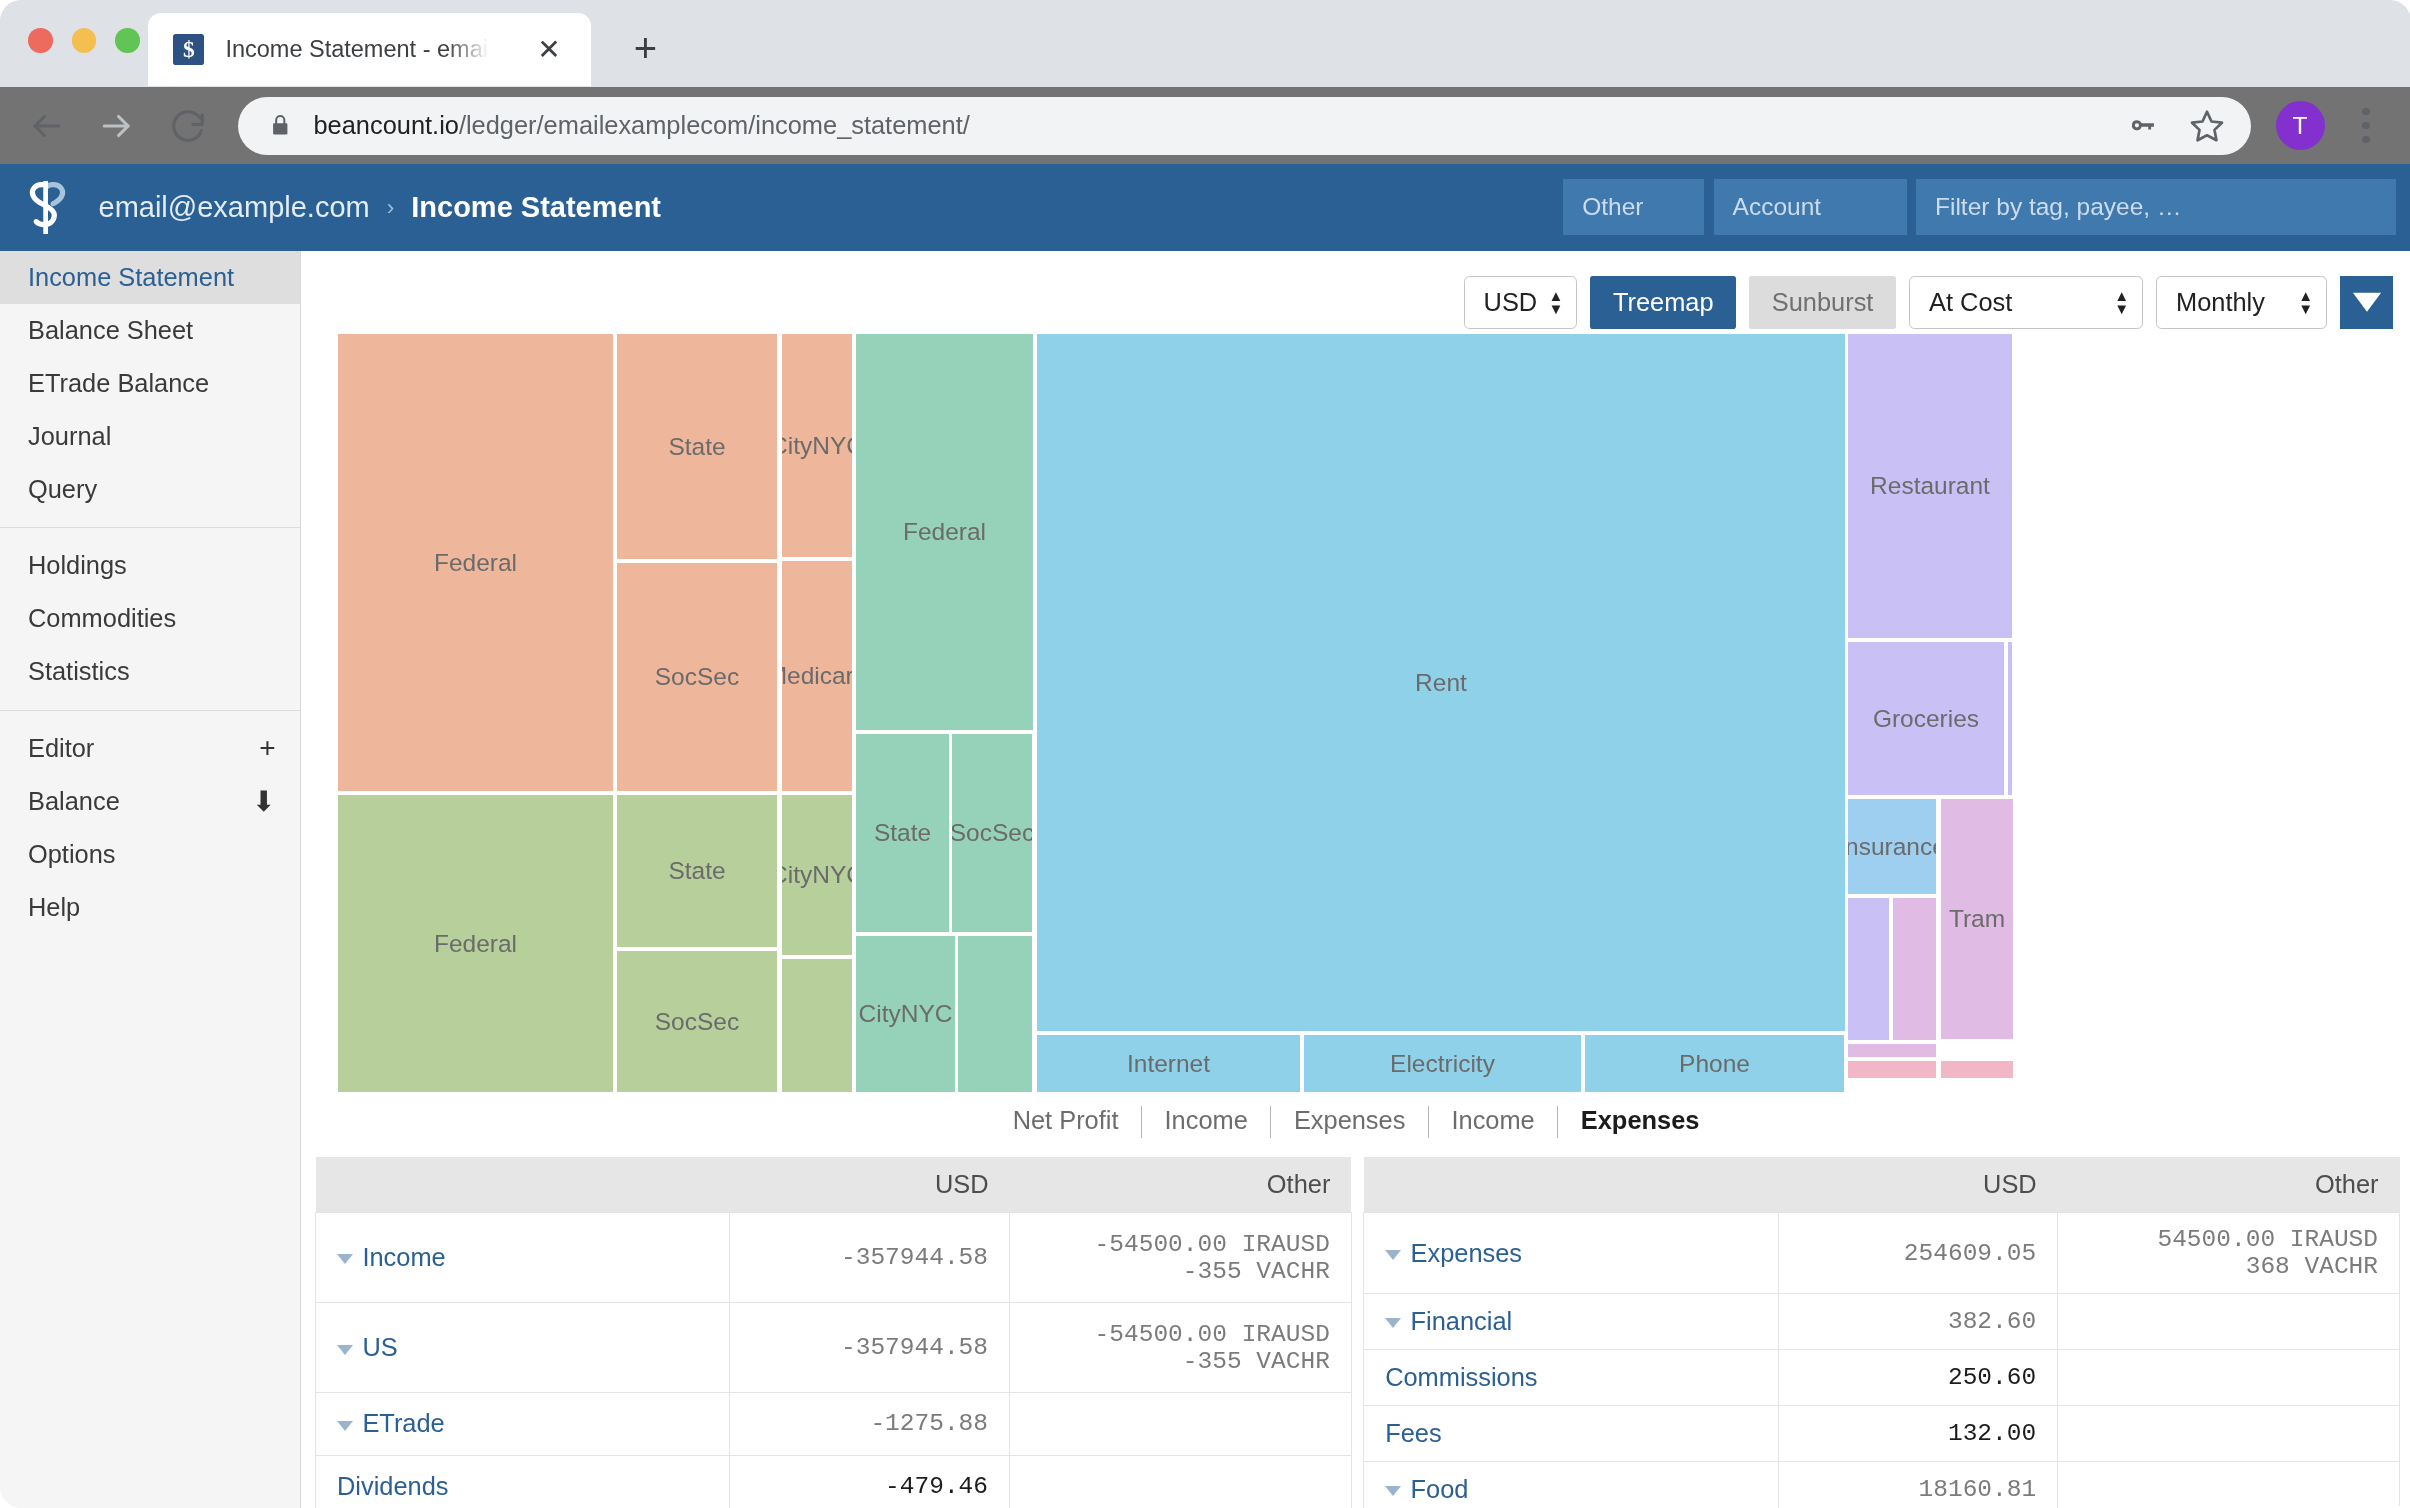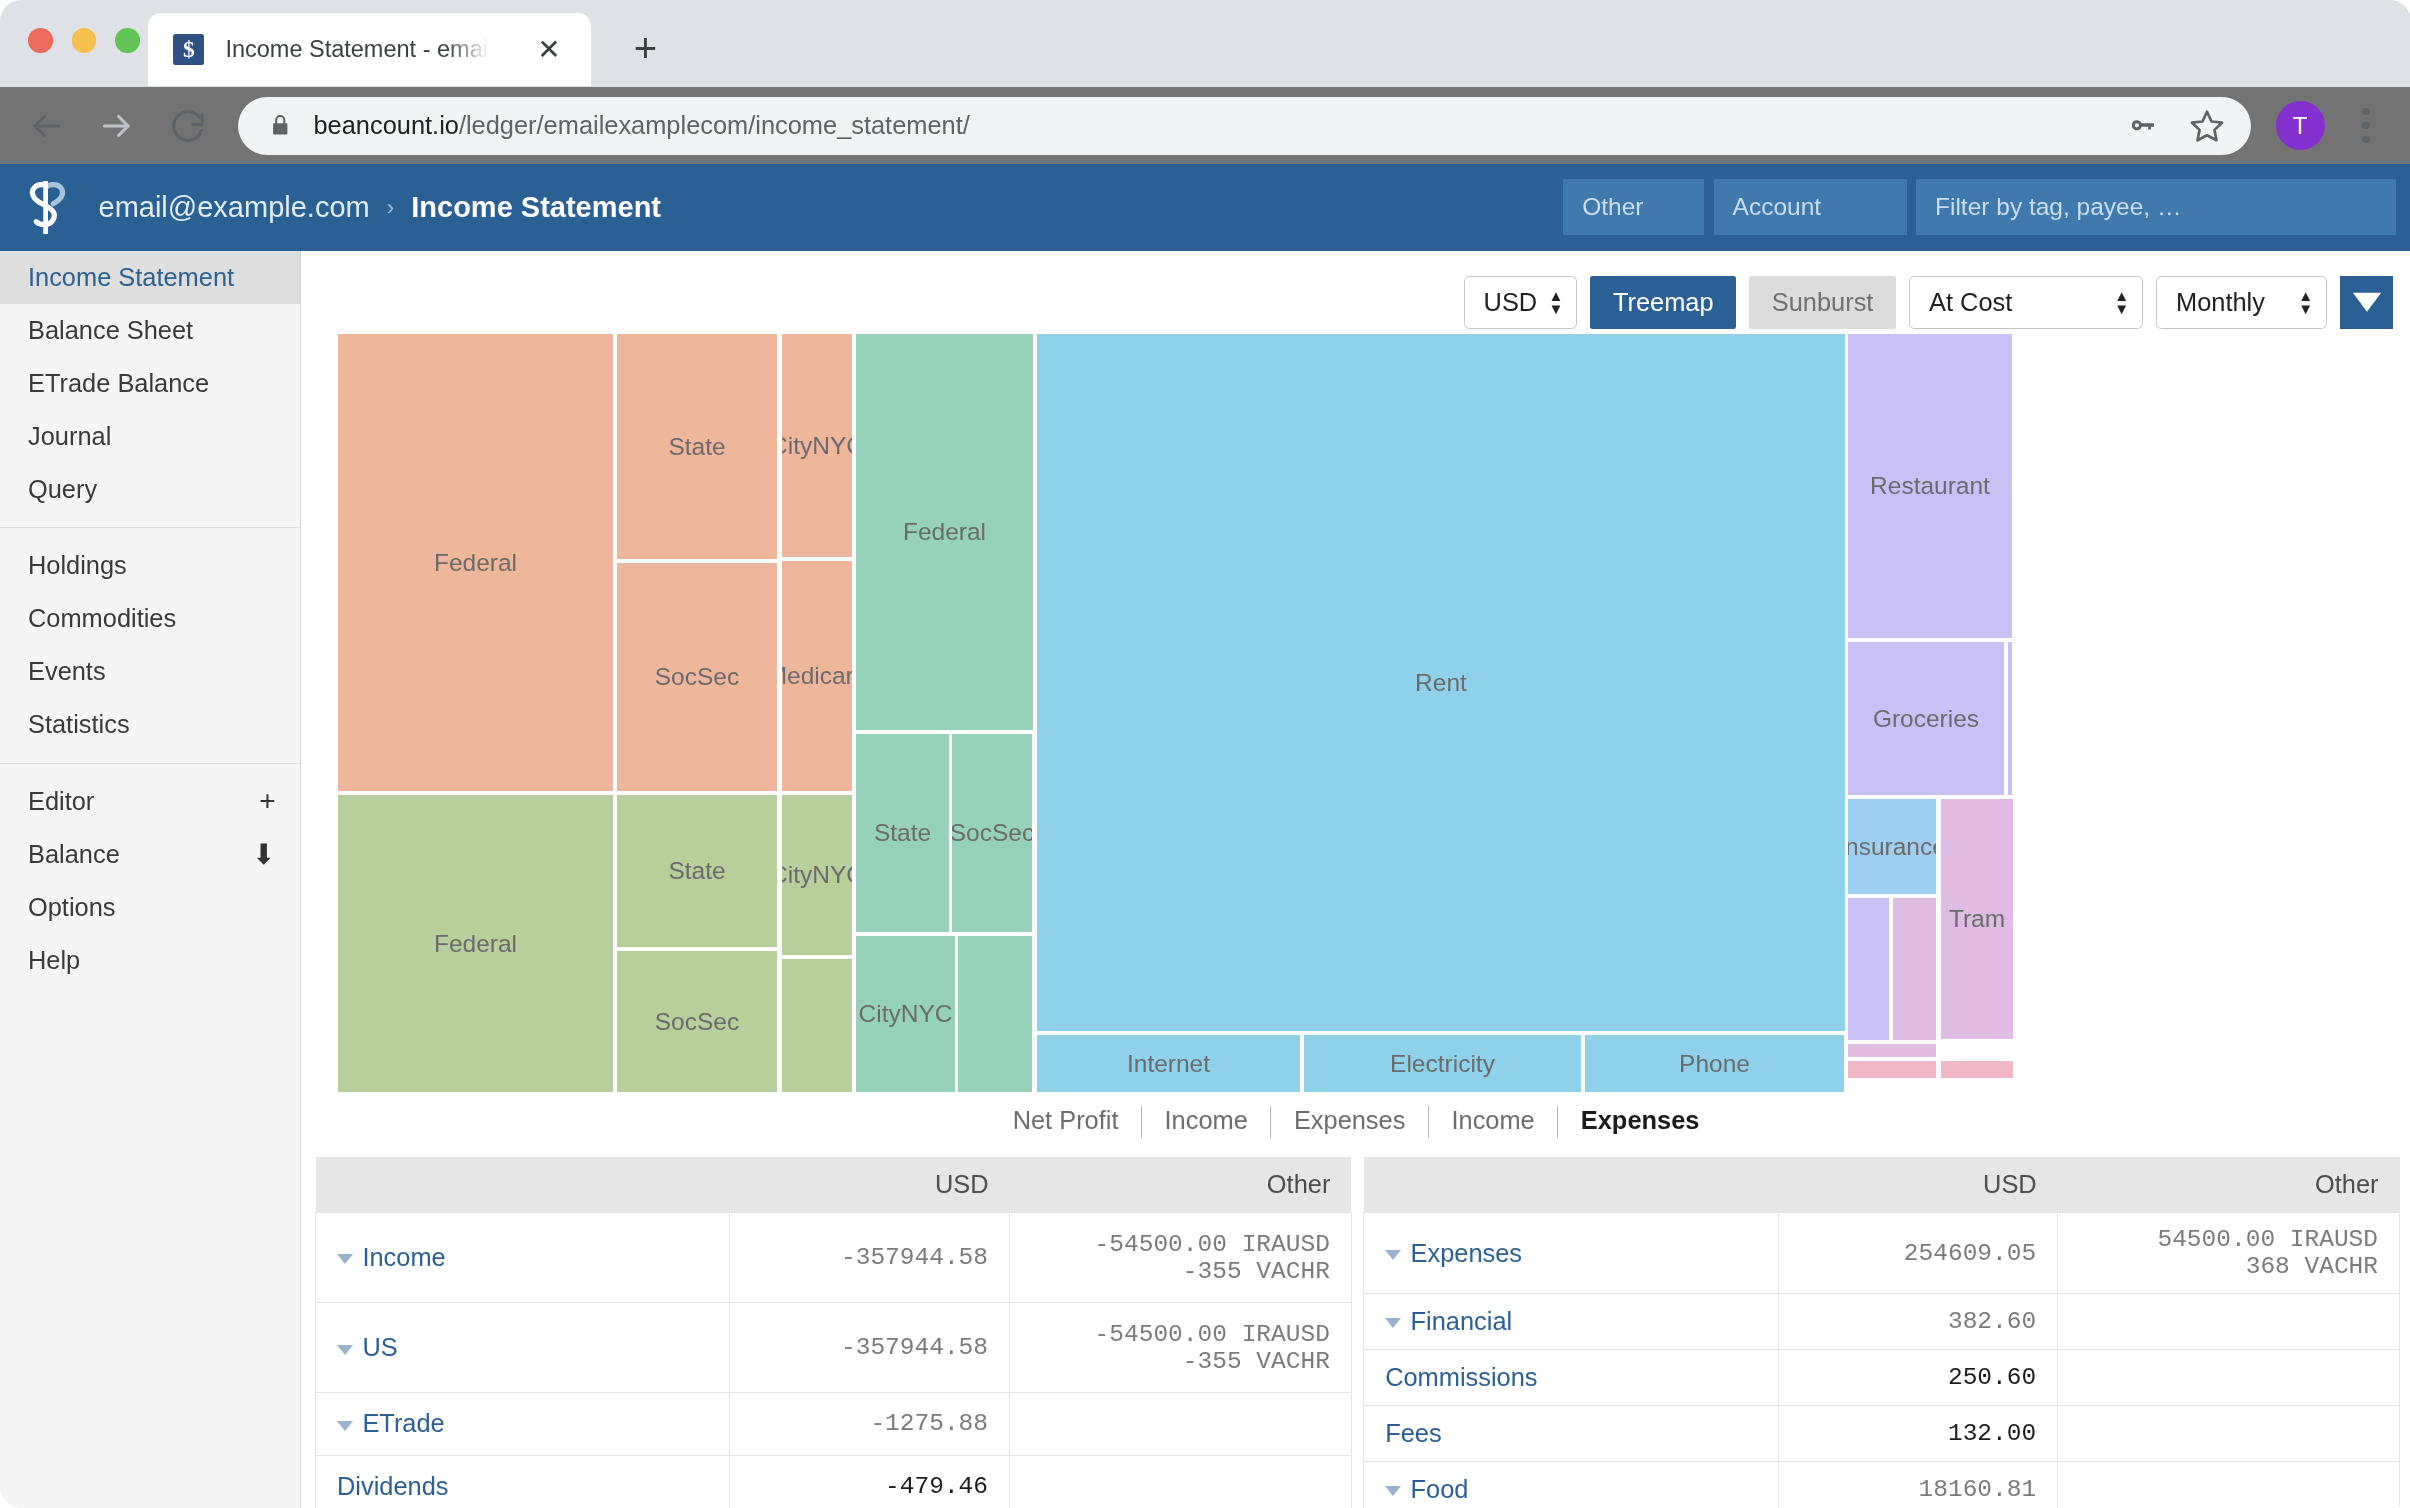--- a/index.html
+++ b/index.html
@@ -439,23 +439,20 @@
         </div>
         <div class="sidebar-divider"></div>
         <div class="sidebar-group">
           <div class="sidebar-item">
             <span>Holdings</span>
           </div>
           <div class="sidebar-item">
             <span>Commodities</span>
           </div>
           <div class="sidebar-item">
-            <span>Events</span>
-          </div>
-          <div class="sidebar-item">
             <span>Statistics</span>
           </div>
         </div>
         <div class="sidebar-divider"></div>
         <div class="sidebar-group">
           <div class="sidebar-item">
             <span>Editor</span>
             <span class="si-extra">+</span>
           </div>
           <div class="sidebar-item">

